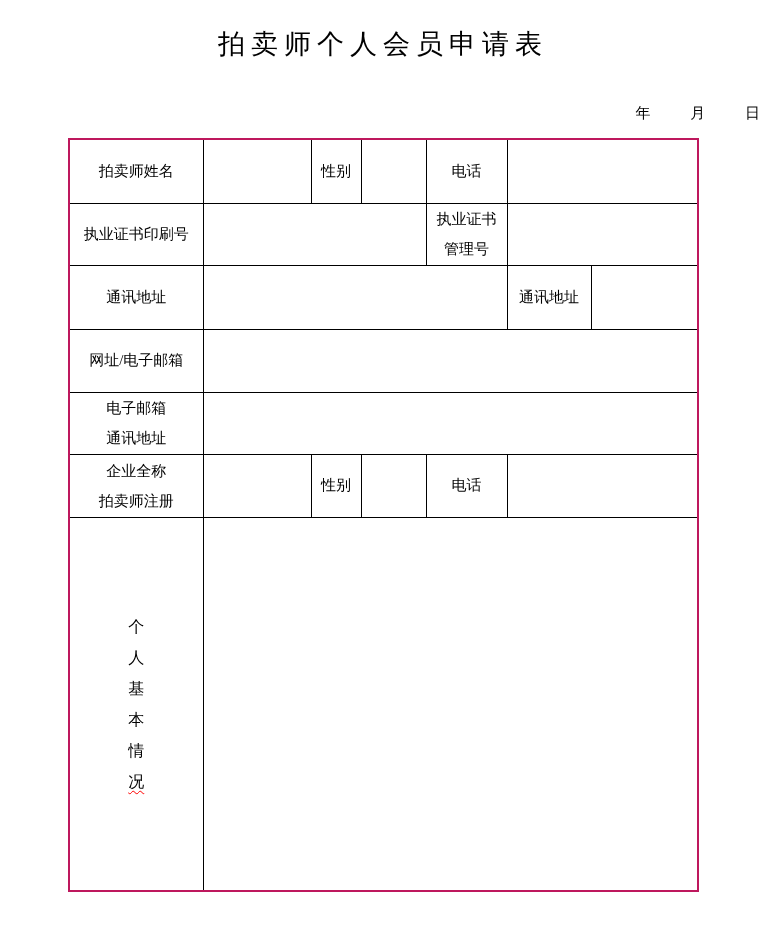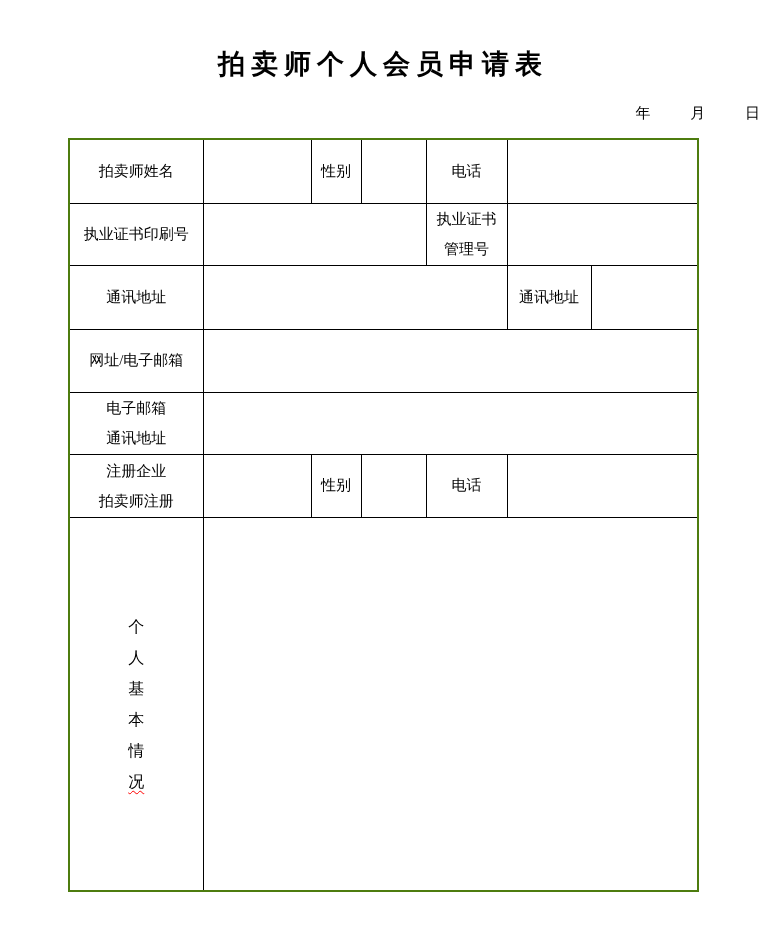--- a/index.html
+++ b/index.html
@@ -8,26 +8,26 @@
     position: relative;
     width: 760px;
     height: 948px;
     background: #ffffff;
     color: #000000;
     font-family: "Liberation Serif", "DejaVu Serif", serif;
     overflow: hidden;
   }
   .doc-title {
     position: absolute;
-    top: 46px;
+    top: 26px;
     left: 0;
     width: 100%;
     text-align: center;
     font-size: 27px;
-    font-weight: bold;
+    font-weight: normal;
     letter-spacing: 6px;
     padding-left: 6px; 
     white-space: nowrap;
   }
   .date-line {
     position: absolute;
     top: 104px;
     left: 0;
     width: 100%;
     text-align: right;
@@ -36,21 +36,21 @@
   .date-line .date-unit { display: inline-block; }
   .date-line .date-unit + .date-unit { margin-left: 36px; }
 
   table.form-table {
     position: absolute;
     left: 68px;
     top: 138px;
     width: 629px;
     border-collapse: collapse;
     table-layout: fixed;
-    border: 2px solid #4d7c0f;
+    border: 2px solid #be185d;
   }
   table.form-table td {
     border: 1px solid #000000;
     padding: 0;
     text-align: center;
     vertical-align: middle;
     font-size: 15px;
     color: #000000;
     overflow: hidden;
   }
@@ -134,21 +134,21 @@
     <tr class="r5">
       <td class="two-line">
         <div>电子邮箱</div>
         <div>通讯地址</div>
       </td>
       <td colspan="6"></td>
     </tr>
 
     <tr class="r6">
       <td class="two-line">
-        <div>注册企业</div>
+        <div>企业全称</div>
         <div>拍卖师注册</div>
       </td>
       <td></td>
       <td>性别</td>
       <td></td>
       <td>电话</td>
       <td colspan="2"></td>
     </tr>
 
     <tr class="r7">

